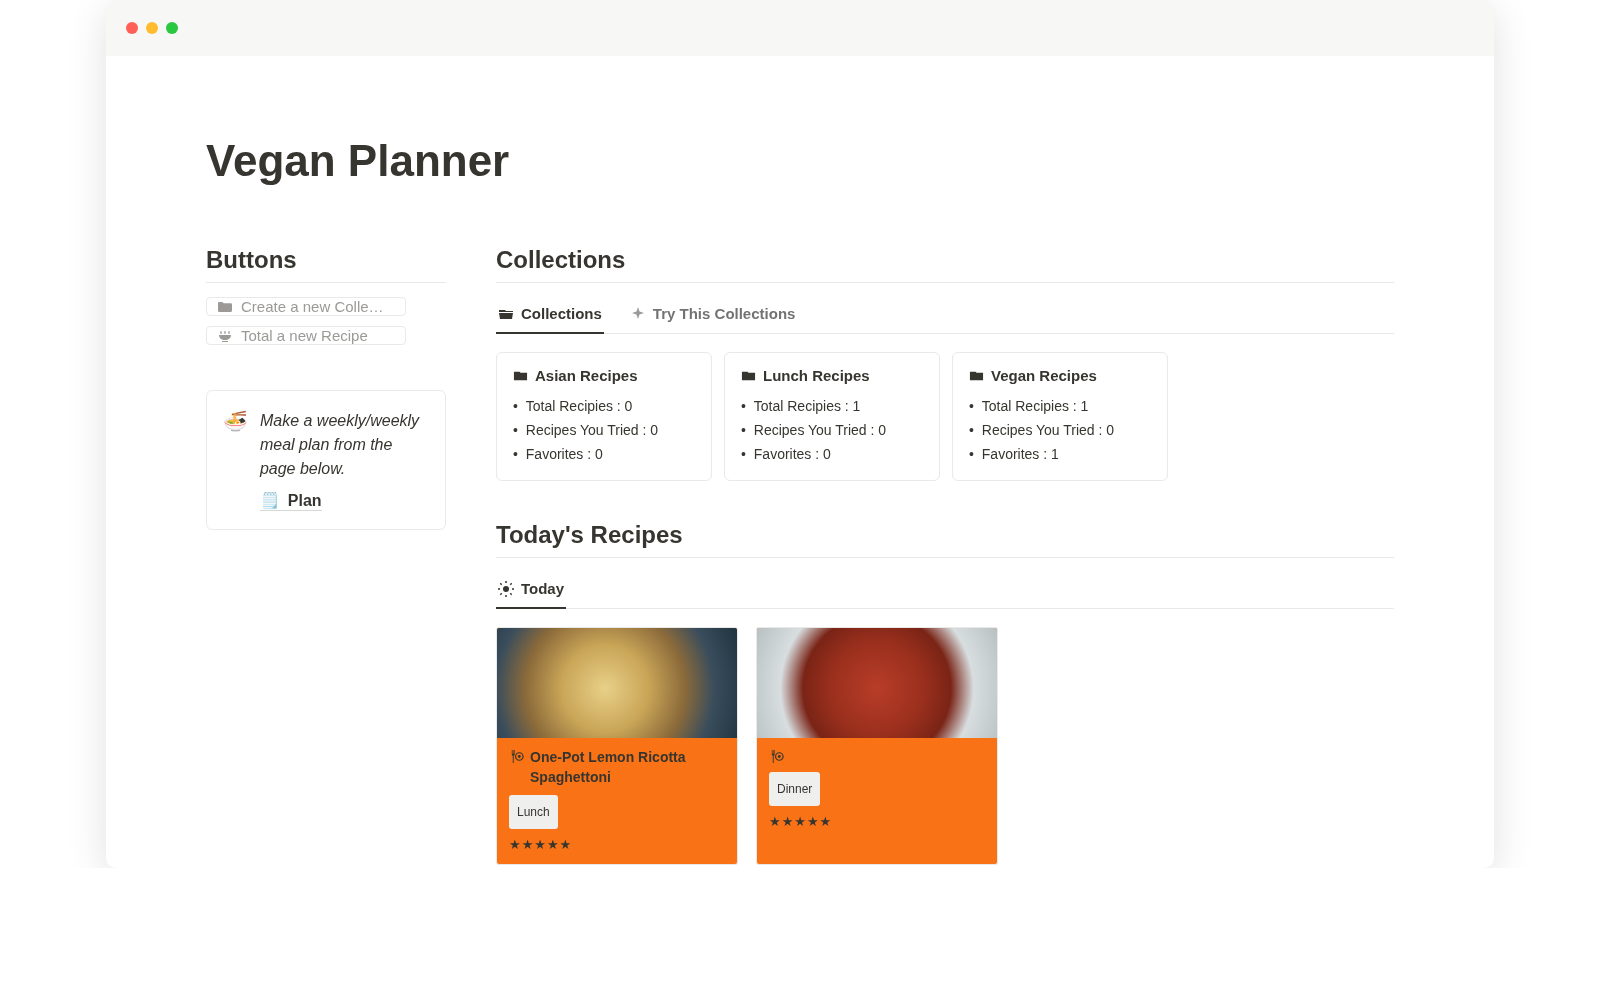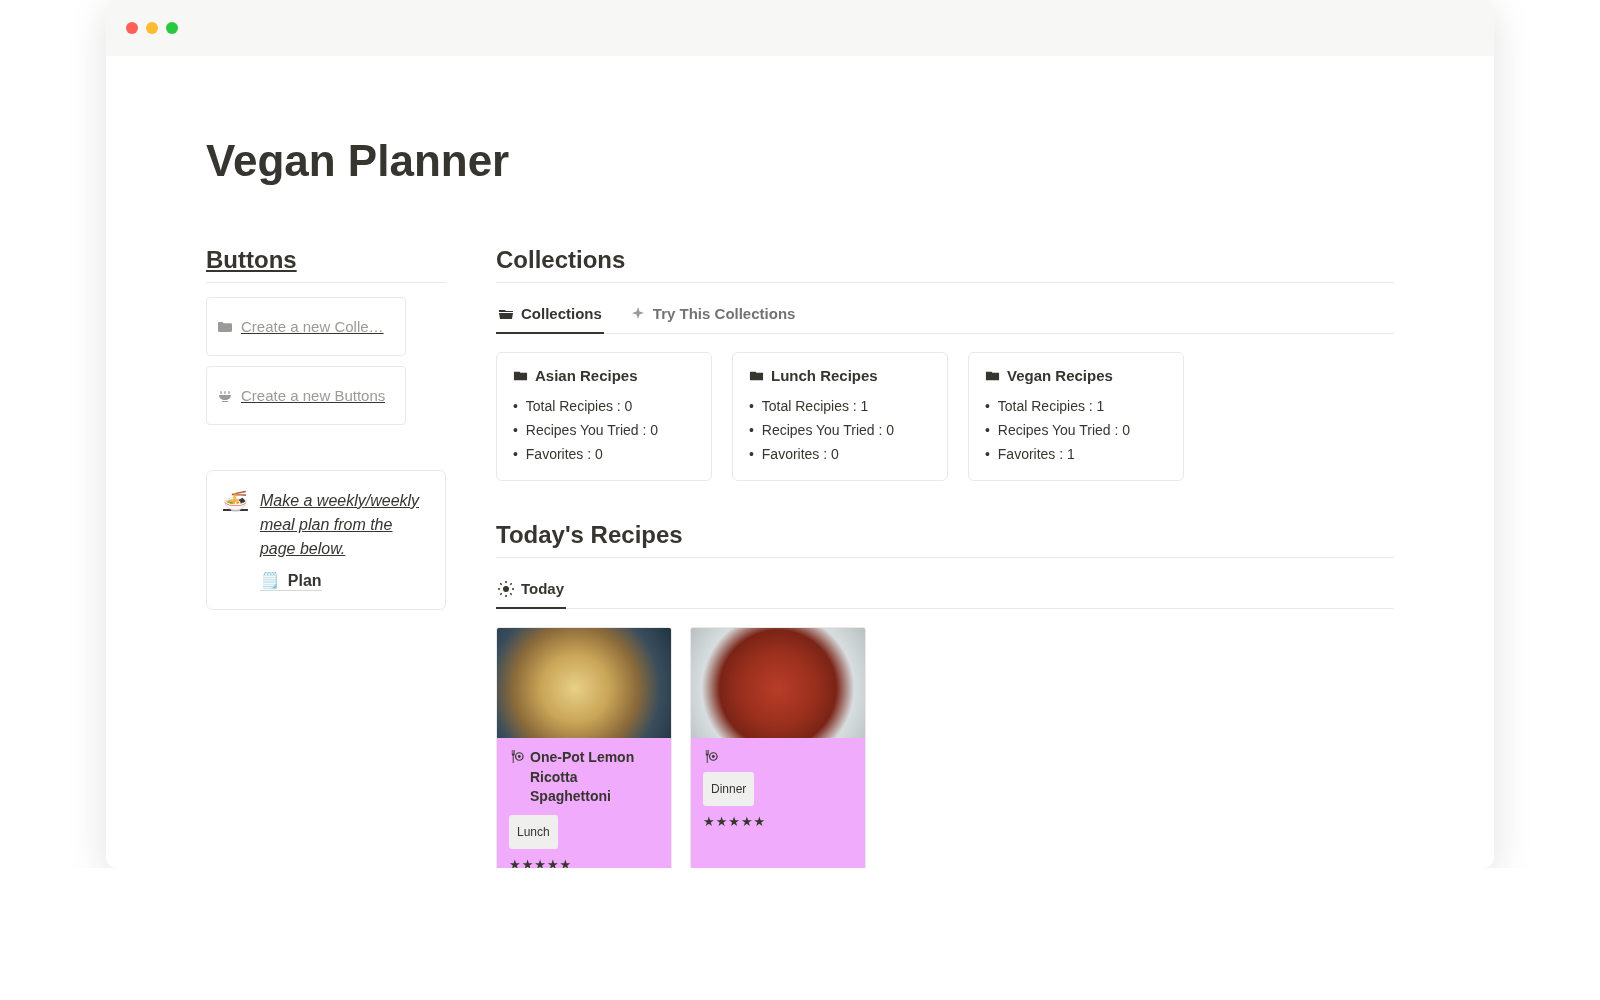--- a/index.html
+++ b/index.html
@@ -38,40 +38,40 @@
       font-size: 44px;
       font-weight: 700;
       color: #37352f;
       margin-bottom: 60px;
     }
     .columns {
       display: flex;
       gap: 50px;
       align-items: flex-start;
     }
-    .left-col { width: 240px; flex-shrink: 0; text-decoration: underline; }
+    .left-col { width: 240px; flex-shrink: 0; }
     .right-col { flex: 1; min-width: 0; }
 
     .section-heading {
       font-size: 24px;
       font-weight: 700;
       color: #37352f;
       padding-bottom: 8px;
       border-bottom: 1px solid #e9e9e7;
       margin-bottom: 14px;
     }
 
     .btn-list { display: flex; flex-direction: column; gap: 10px; }
     .action-btn {
       display: flex;
       align-items: center;
       gap: 8px;
       border: 1px solid #e9e9e7;
       border-radius: 4px;
-      padding: 20px 10px;
+      padding: 0 10px;
       background: #fff;
       cursor: pointer;
       color: #9b9a97;
       font-size: 15px;
       width: 200px;
       white-space: nowrap;
       overflow: hidden;
     }
     .action-btn .ic { flex-shrink: 0; display: inline-flex; }
     .action-btn span.label { overflow: hidden; text-overflow: ellipsis; }
@@ -111,45 +111,45 @@
       border-bottom: 2px solid transparent;
       margin-bottom: -1px;
       font-weight: 700;
     }
     .tab.active {
       color: #37352f;
       border-bottom-color: #37352f;
       font-weight: 600;
     }
 
-    .cards-row { display: flex; gap: 20px; margin-bottom: 40px; }
+    .cards-row { display: flex; gap: 12px; margin-bottom: 40px; }
     .card {
       border: 1px solid #e9e9e7;
       border-radius: 6px;
       padding: 14px 16px;
       width: 216px;
       cursor: pointer;
     }
     .card-title {
       display: flex; align-items: center; gap: 7px;
       font-weight: 600; font-size: 15px;
       margin-bottom: 10px;
     }
     .card-stats { list-style: none; font-size: 14px; color: #37352f; }
     .card-stats li { padding: 4px 0; }
     .card-stats li::before { content: "• "; margin-right: 4px; }
 
     .recipes-row { display: flex; gap: 18px; }
     .recipe-card {
-      width: 176px;
+      width: 242px;
       border: 1px solid #e9e9e7;
       border-radius: 3px;
       overflow: hidden;
       cursor: pointer;
-      background: #f0abfc;
+      background: #f97316;
     }
     .recipe-img {
       height: 110px;
       width: 100%;
       background-size: cover;
       background-position: center;
     }
     .img-pasta {
       background: radial-gradient(circle at 45% 55%, #e8d088 0%, #c9a557 30%, #8b6a3a 55%, #3a4d5c 75%, #1f3340 100%);
     }
@@ -206,21 +206,21 @@
             </span>
             <span class="label">Create a new Colle…</span>
           </button>
 
           <button class="action-btn">
             <span class="ic">
               <svg width="16" height="16" viewBox="0 0 16 16" fill="#9b9a97">
                   <path d="M2 7h12c0 3-2.5 5-6 5S2 10 2 7zm3 6h6v1H5v-1zM4 3c.4 0 .7.3.7.7v2h-1.4v-2c0-.4.3-.7.7-.7zm4 0c.4 0 .7.3.7.7v2h-1.4v-2c0-.4.3-.7.7-.7zm4 0c.4 0 .7.3.7.7v2h-1.4v-2c0-.4.3-.7.7-.7z"></path>
                 </svg>
             </span>
-            <span class="label">Create a new Buttons</span>
+            <span class="label">Total a new Recipe</span>
           </button>
         </div>
 
         <div class="callout">
           <div class="callout-emoji">🍜</div>
           <div class="callout-body">
             <div class="callout-text">Make a weekly/weekly meal plan from the page below.</div>
             <a class="plan-link">
               <span class="plan-emoji">🗒️</span>
               <span>Plan</span>

